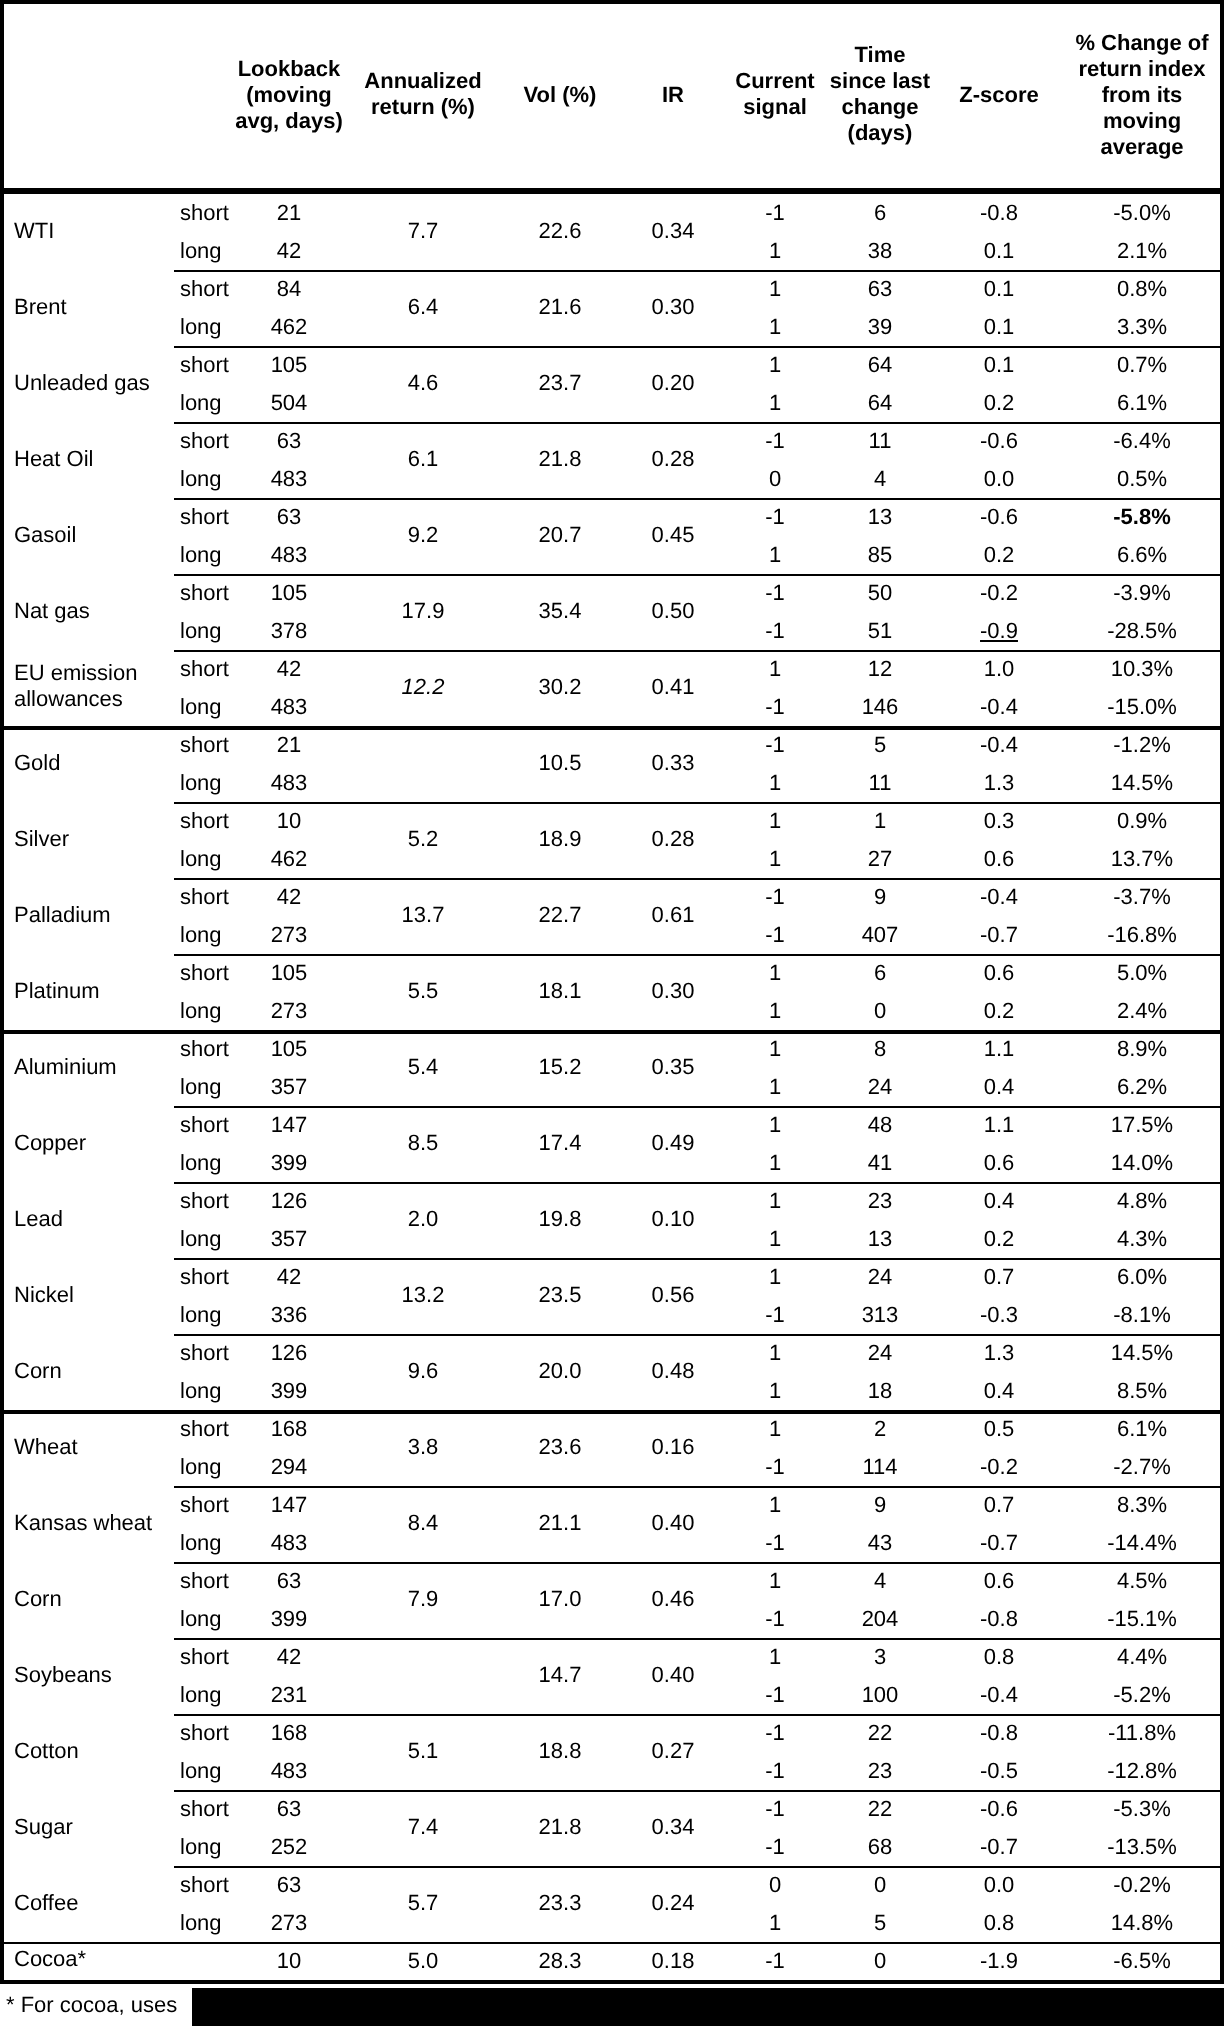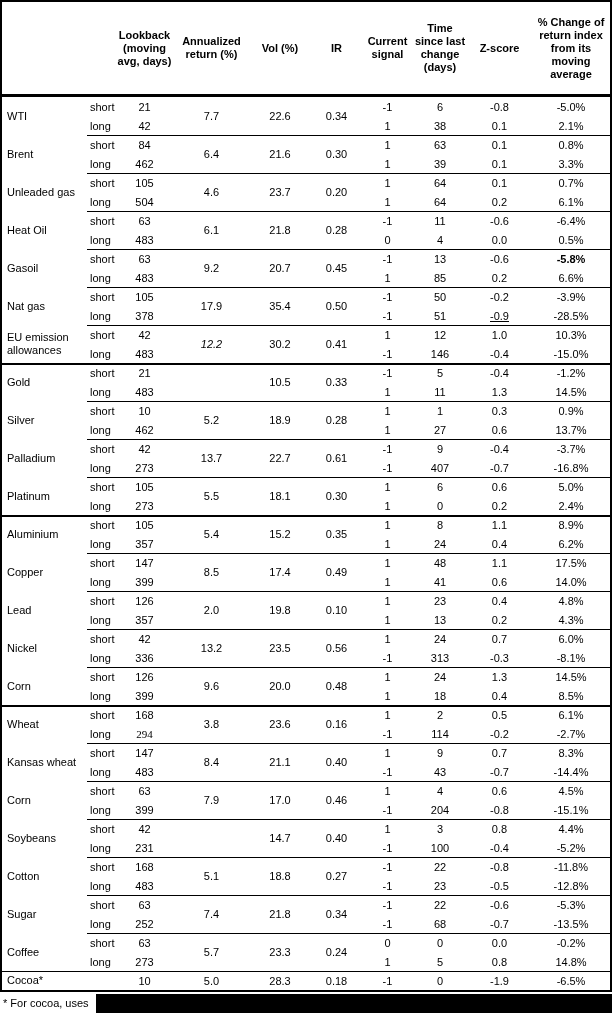--- a/index.html
+++ b/index.html
@@ -412,21 +412,21 @@
         <div class="cell" style="grid-area: 1 / 4 / span 2;">3.8</div>
         <div class="cell" style="grid-area: 1 / 5 / span 2;">23.6</div>
         <div class="cell" style="grid-area: 1 / 6 / span 2;">0.16</div>
         <div class="cell leg" style="grid-area: 1 / 2;">short</div>
         <div class="cell" style="grid-area: 1 / 3;">168</div>
         <div class="cell" style="grid-area: 1 / 7;">1</div>
         <div class="cell" style="grid-area: 1 / 8;">2</div>
         <div class="cell" style="grid-area: 1 / 9;">0.5</div>
         <div class="cell" style="grid-area: 1 / 10;">6.1%</div>
         <div class="cell leg" style="grid-area: 2 / 2;">long</div>
-        <div class="cell" style="grid-area: 2 / 3; font-family: Liberation Serif, serif;">294</div>
+        <div class="cell" style="grid-area: 2 / 3;">294</div>
         <div class="cell" style="grid-area: 2 / 7;">-1</div>
         <div class="cell" style="grid-area: 2 / 8;">114</div>
         <div class="cell" style="grid-area: 2 / 9;">-0.2</div>
         <div class="cell" style="grid-area: 2 / 10;">-2.7%</div>
       </div>
       <div class="block">
         <div class="sep"></div>
         <div class="cell name" style="grid-area: 1 / 1 / span 2;">Kansas wheat</div>
         <div class="cell" style="grid-area: 1 / 4 / span 2;">8.4</div>
         <div class="cell" style="grid-area: 1 / 5 / span 2;">21.1</div>

